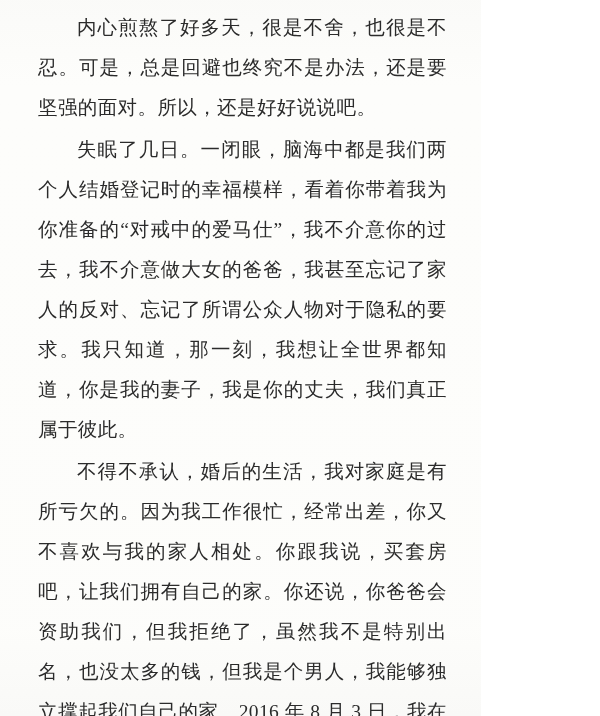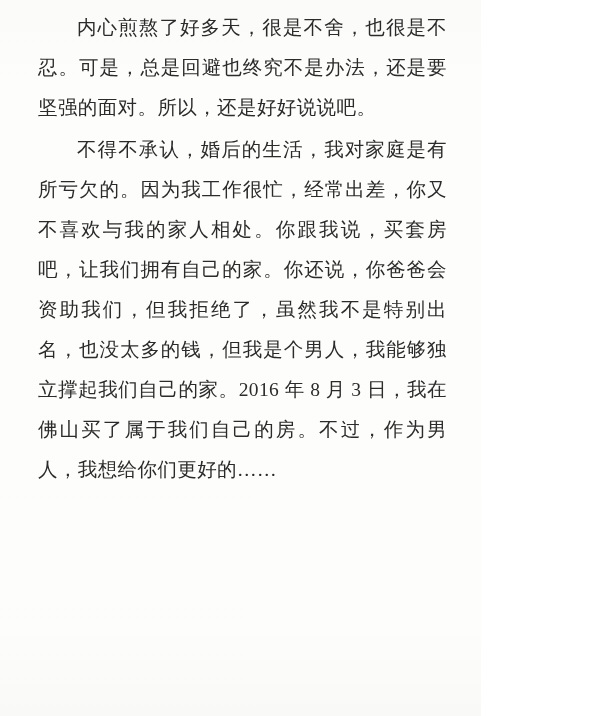--- a/index.html
+++ b/index.html
@@ -49,15 +49,16 @@
   p.para:last-child {
     margin-bottom: 0;
   }
 </style>
 </head>
 <body>
 
 <div id="page">
   <div class="doc-body">
     <p class="para">内心煎熬了好多天，很是不舍，也很是不忍。可是，总是回避也终究不是办法，还是要坚强的面对。所以，还是好好说说吧。</p>
+    <p class="para">失眠了几日。一闭眼，脑海中都是我们两个人结婚登记时的幸福模样，看着你带着我为你准备的“对戒中的爱马仕”，我不介意你的过去，我不介意做大女的爸爸，我甚至忘记了家人的反对、忘记了所谓公众人物对于隐私的要求。我只知道，那一刻，我想让全世界都知道，你是我的妻子，我是你的丈夫，我们真正属于彼此。</p>
     <p class="para">不得不承认，婚后的生活，我对家庭是有所亏欠的。因为我工作很忙，经常出差，你又不喜欢与我的家人相处。你跟我说，买套房吧，让我们拥有自己的家。你还说，你爸爸会资助我们，但我拒绝了，虽然我不是特别出名，也没太多的钱，但我是个男人，我能够独立撑起我们自己的家。2016 年 8 月 3 日，我在佛山买了属于我们自己的房。不过，作为男人，我想给你们更好的……</p>
   </div>
 </div>
 
 </body></html>

